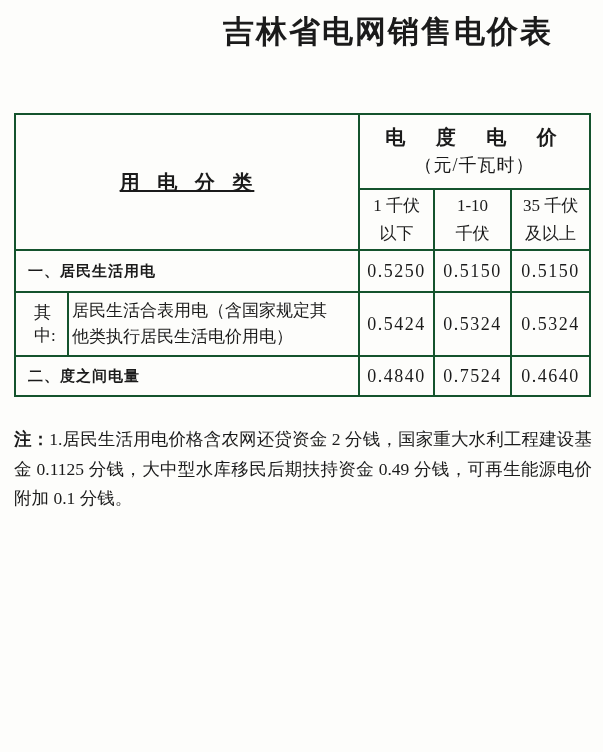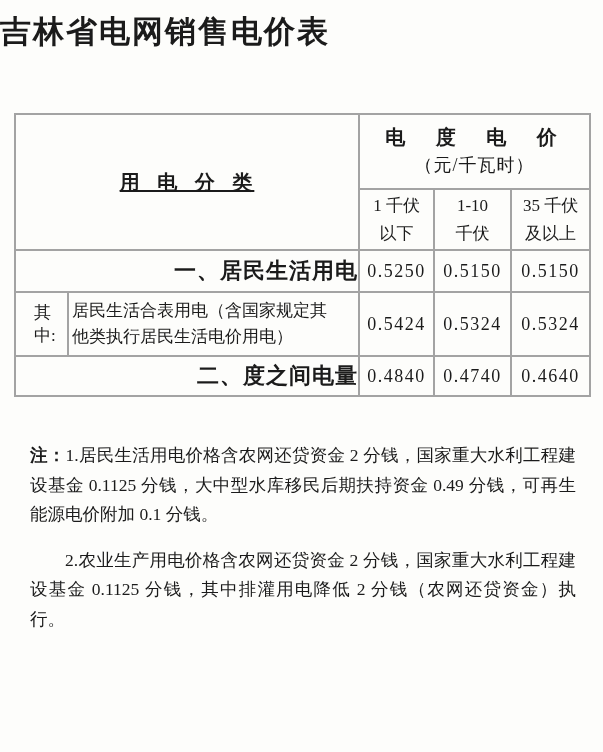--- a/index.html
+++ b/index.html
@@ -3,29 +3,29 @@
 <meta charset="utf-8">
 <style>
   html { background:#ffffff; }
   body {
     width:603px; height:752px; margin:0; position:relative; overflow:hidden;
     background:#fdfdfb; color:#1b1b1b;
     font-family:"Liberation Serif","DejaVu Serif",serif;
   }
   .doc-title {
     position:absolute; top:11px; left:0; width:553px;
-    text-align:left; font-size:31px; font-weight:bold; letter-spacing:2px;
+    text-align:right; font-size:31px; font-weight:bold; letter-spacing:2px;
     font-family:Liberation Sans, sans-serif;
   }
   table.price-table {
     position:absolute; left:14px; top:113px; width:575px;
     border-collapse:collapse; table-layout:fixed;
   }
   .price-table td {
-    border:2px solid #a3a3a3; padding:0; vertical-align:middle;
+    border:2px solid #14532d; padding:0; vertical-align:middle;
     overflow:hidden;
   }
   tr.h1 { height:75px; }
   tr.h2 { height:61px; }
   tr.r1 { height:42px; }
   tr.r2 { height:64px; }
   tr.r3 { height:40px; }
   td.cls {
     text-align:center; font-weight:bold; font-size:20px;
     letter-spacing:2px; word-spacing:8px;
@@ -37,34 +37,34 @@
     font-weight:bold; font-size:20px; letter-spacing:7px; word-spacing:11px;
     font-family:"Liberation Sans","DejaVu Sans",sans-serif;
     margin:8px 0 2px 0;
   }
   .phead-unit { font-size:18px; letter-spacing:1px; margin-bottom:11px; }
   td.volt {
     text-align:center; font-size:17px; line-height:28px;
     white-space:pre-line;
   }
   td.rlabel {
-    font-weight:bold; font-size:22px; letter-spacing:1px;
-    padding-left:0; text-align:right;
+    font-weight:bold; font-size:15px; letter-spacing:1px;
+    padding-left:12px; text-align:left;
     font-family:"Liberation Sans","DejaVu Sans",sans-serif;
   }
   td.prefix { font-size:17px; padding-left:18px; text-align:left; }
   td.desc {
     font-size:17px; line-height:26px; padding:2px 18px 2px 3px; text-align:left;
   }
   td.num { text-align:center; font-size:18px; letter-spacing:1.5px; }
   .notes {
     position:absolute; left:14px; top:425px; width:578px;
     font-size:17.5px; line-height:29.5px; text-align:justify;
   }
-  .notes p { margin:16px; }
+  .notes p { margin:0; }
   .note-indent { text-indent:2em; }
   .note-prefix {
     font-weight:bold;
     font-family:"Liberation Sans","DejaVu Sans",sans-serif;
   }
 </style>
 </head>
 <body>
 
 <div class="doc-title">吉林省电网销售电价表</div>
@@ -102,22 +102,21 @@
     <tr class="r2">
       <td class="prefix">其中:</td>
       <td class="desc">居民生活合表用电（含国家规定其他类执行居民生活电价用电）</td>
       <td class="num">0.5424</td>
       <td class="num">0.5324</td>
       <td class="num">0.5324</td>
     </tr>
     <tr class="r3">
       <td class="rlabel" colspan="2">二、度之间电量</td>
       <td class="num">0.4840</td>
-      <td class="num">0.4740</td>
+      <td class="num">0.7524</td>
       <td class="num">0.4640</td>
     </tr>
   </tbody>
 </table>
 
 <div class="notes">
   <p><span class="note-prefix">注：</span><span>1.居民生活用电价格含农网还贷资金 2 分钱，国家重大水利工程建设基金 0.1125 分钱，大中型水库移民后期扶持资金 0.49 分钱，可再生能源电价附加 0.1 分钱。</span></p>
-  <p class="note-indent">2.农业生产用电价格含农网还贷资金 2 分钱，国家重大水利工程建设基金 0.1125 分钱，其中排灌用电降低 2 分钱（农网还贷资金）执行。</p>
 </div>
 
 </body></html>

